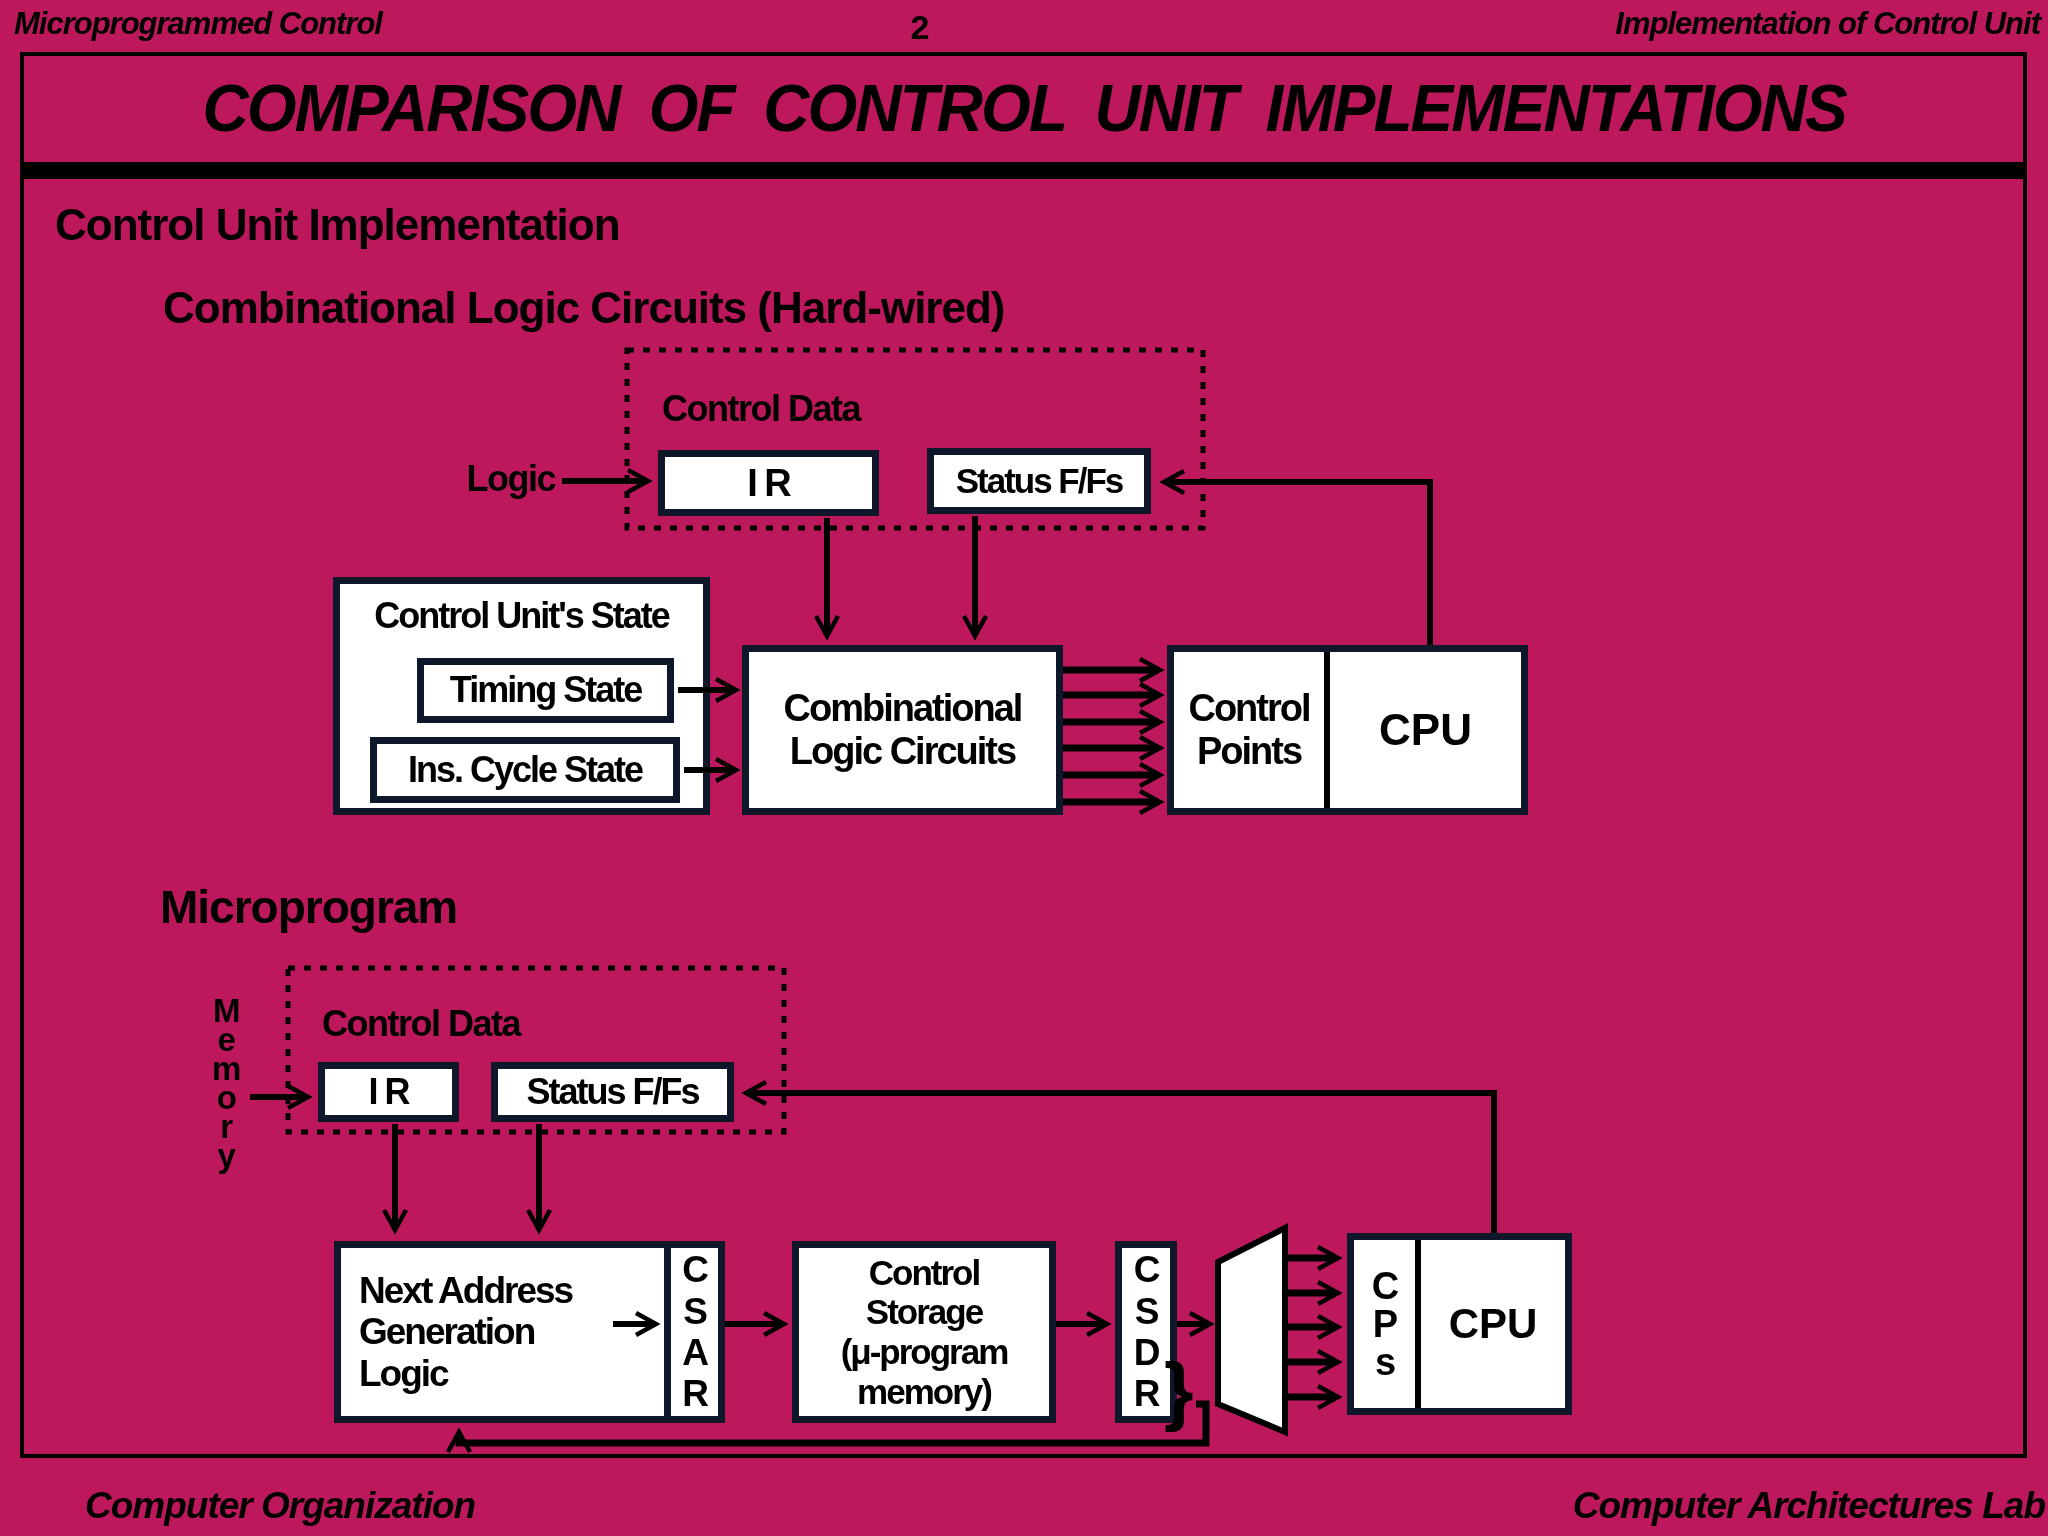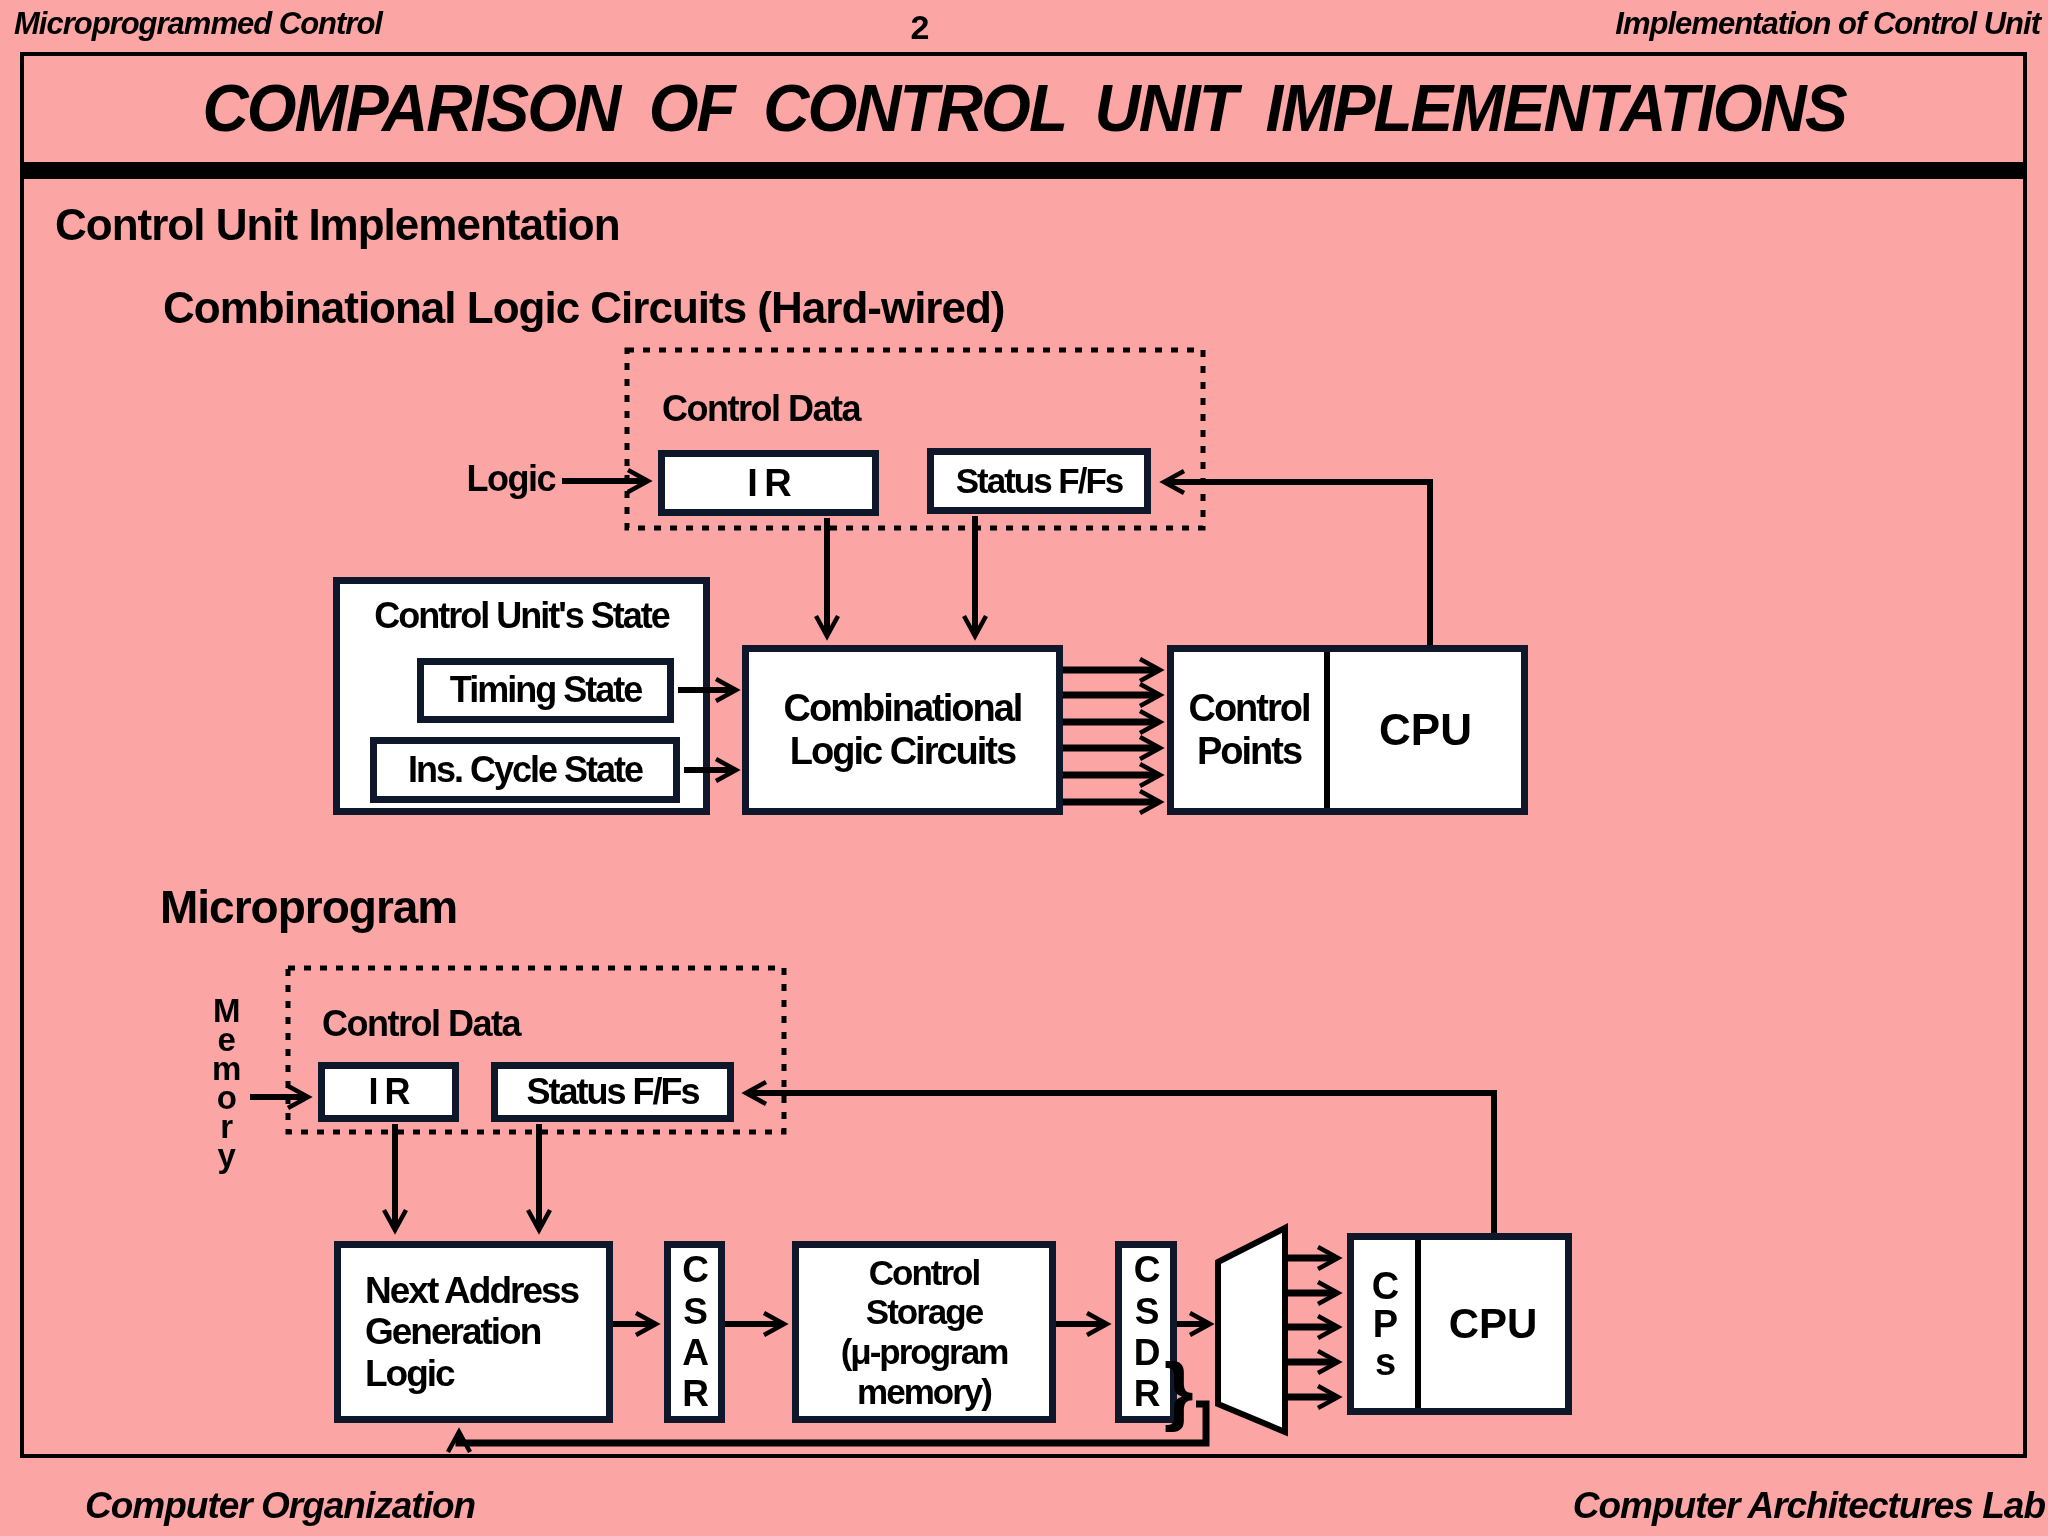--- a/index.html
+++ b/index.html
@@ -1,16 +1,16 @@
 <!DOCTYPE html>
 <html><head>
 <meta charset="utf-8">
 <style>
   html,body{margin:0;padding:0;background:#fff;}
-  .page{position:relative;width:2048px;height:1536px;background:#fca5a5;overflow:hidden;
+  .page{position:relative;width:2048px;height:1536px;background:#be185d;overflow:hidden;
         font-family:"Liberation Sans",sans-serif;font-weight:bold;color:#000;}
   .abs{position:absolute;}
   .hdr{font-size:31px;font-style:italic;letter-spacing:-1px;white-space:nowrap;}
   .pagenum{font-size:34px;text-align:center;}
   .slide-border{left:20px;top:52px;width:2007px;height:1406px;border:4px solid #000;box-sizing:border-box;}
   .title-wrap{left:24px;top:56px;width:2001px;height:104px;display:flex;align-items:center;justify-content:center;font-style:italic;}
   .title-text{font-size:66px;letter-spacing:-2px;word-spacing:14px;white-space:nowrap;transform:scaleX(0.97);}
   .band{left:22px;top:162px;width:2003px;height:17px;background:#000;}
   .heading{white-space:nowrap;letter-spacing:-1px;}
   .h1{left:55px;top:200px;font-size:44px;}
@@ -63,21 +63,21 @@
   <div class="abs ml lbl" style="left:204px;top:996px;width:44px;text-align:center;font-size:33px;line-height:0.88;">M
 e
 m
 o
 r
 y</div>
   <div class="abs lbl" style="left:322px;top:1003px;font-size:36px;">Control Data</div>
   <div class="abs box" style="left:318px;top:1062px;width:141px;height:60px;font-size:36px;">I R</div>
   <div class="abs box" style="left:491px;top:1062px;width:243px;height:60px;font-size:36px;">Status F/Fs</div>
 
-  <div class="abs box ml" style="left:334px;top:1241px;width:279px;height:182px;justify-content:flex-start;text-align:left;padding-left:24px;font-size:37px;">Next Address
+  <div class="abs box ml" style="left:334px;top:1241px;width:337px;height:182px;justify-content:flex-start;text-align:left;padding-left:18px;font-size:37px;">Next Address
 Generation
 Logic</div>
   <div class="abs box ml" style="left:664px;top:1241px;width:61px;height:182px;font-size:37px;line-height:1.12;">C
 S
 A
 R</div>
   <div class="abs box ml" style="left:792px;top:1241px;width:264px;height:182px;font-size:35px;line-height:1.13;">Control
 Storage
 (μ-program
 memory)</div>

